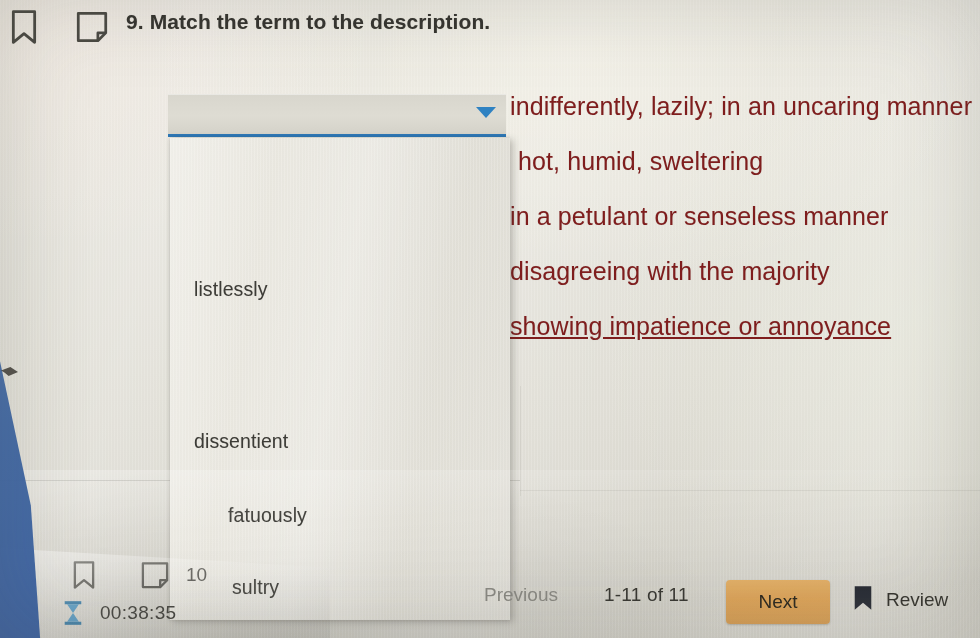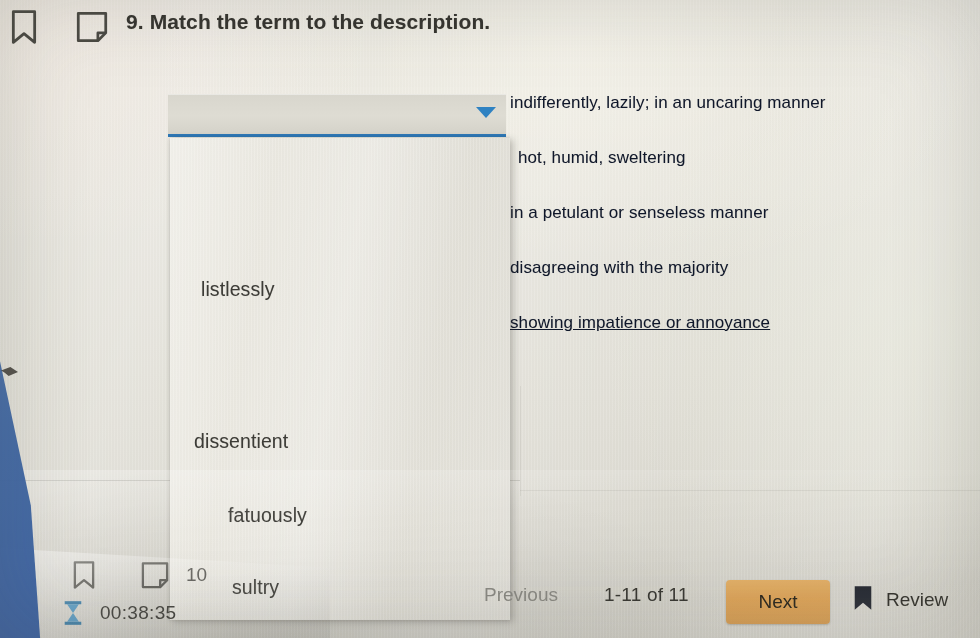--- a/index.html
+++ b/index.html
@@ -61,21 +61,21 @@
   #q-title{
     position:absolute;left:126px;top:10px;
     font-size:21px;font-weight:bold;color:#35342f;letter-spacing:.1px;
     text-shadow:0 0 1px rgba(0,0,0,.18);
   }
   #q-title .qnum{font-weight:bold;}
 
   
   #descriptions{position:absolute;left:510px;top:86px;width:466px;}
   .desc{
-    font-size:17px;color:#0f172a;line-height:1;
+    font-size:25px;color:#7f1d1d;line-height:1;
     margin-bottom:0;letter-spacing:.1px;
     text-shadow:0 0 1px rgba(0,0,0,.12);
   }
   .desc.d0{position:absolute;top:8px;left:0;}
   .desc.d1{position:absolute;top:63px;left:8px;}
   .desc.d2{position:absolute;top:118px;left:0;}
   .desc.d3{position:absolute;top:173px;left:0;text-align:center;}
   .desc.d4{position:absolute;top:228px;left:0;text-decoration:underline;}
 
   
@@ -103,21 +103,21 @@
       linear-gradient(100deg, rgba(255,255,255,0.30) 0%, rgba(255,255,255,0.04) 26%, rgba(255,255,255,0.26) 48%, rgba(255,255,255,0.02) 72%, rgba(255,255,255,0.18) 100%),
       repeating-linear-gradient(90deg, rgba(255,255,255,0.10) 0px, rgba(255,255,255,0.10) 1px, rgba(0,0,0,0.012) 1px, rgba(0,0,0,0.012) 3px);
   }
   .dd-option{
     position:absolute;left:0;width:340px;height:74px;
     display:flex;align-items:center;
     font-size:19.5px;color:#3d3c37;letter-spacing:.1px;
     text-shadow:0 0 1px rgba(0,0,0,.12);
   }
   .dd-option .lbl{display:block;}
-  .dd-o0{top:114px;}  .dd-o0 .lbl{padding-left:31px;}
+  .dd-o0{top:114px;}  .dd-o0 .lbl{padding-left:24px;}
   .dd-o1{top:192px;}  .dd-o1 .lbl{padding-left:45px;}
   .dd-o2{top:266px;}  .dd-o2 .lbl{padding-left:24px;}
   .dd-o3{top:340px;}  .dd-o3 .lbl{padding-left:58px;}
   .dd-o4{top:412px;}  .dd-o4 .lbl{padding-left:62px;}
 
   
   #bottombar{position:absolute;left:0;top:556px;width:980px;height:82px;}
   #bm2{position:absolute;left:70px;top:3px;color:#4b4a45;}
   #note2{position:absolute;left:140px;top:3px;color:#4b4a45;}
   #qnum-small{

